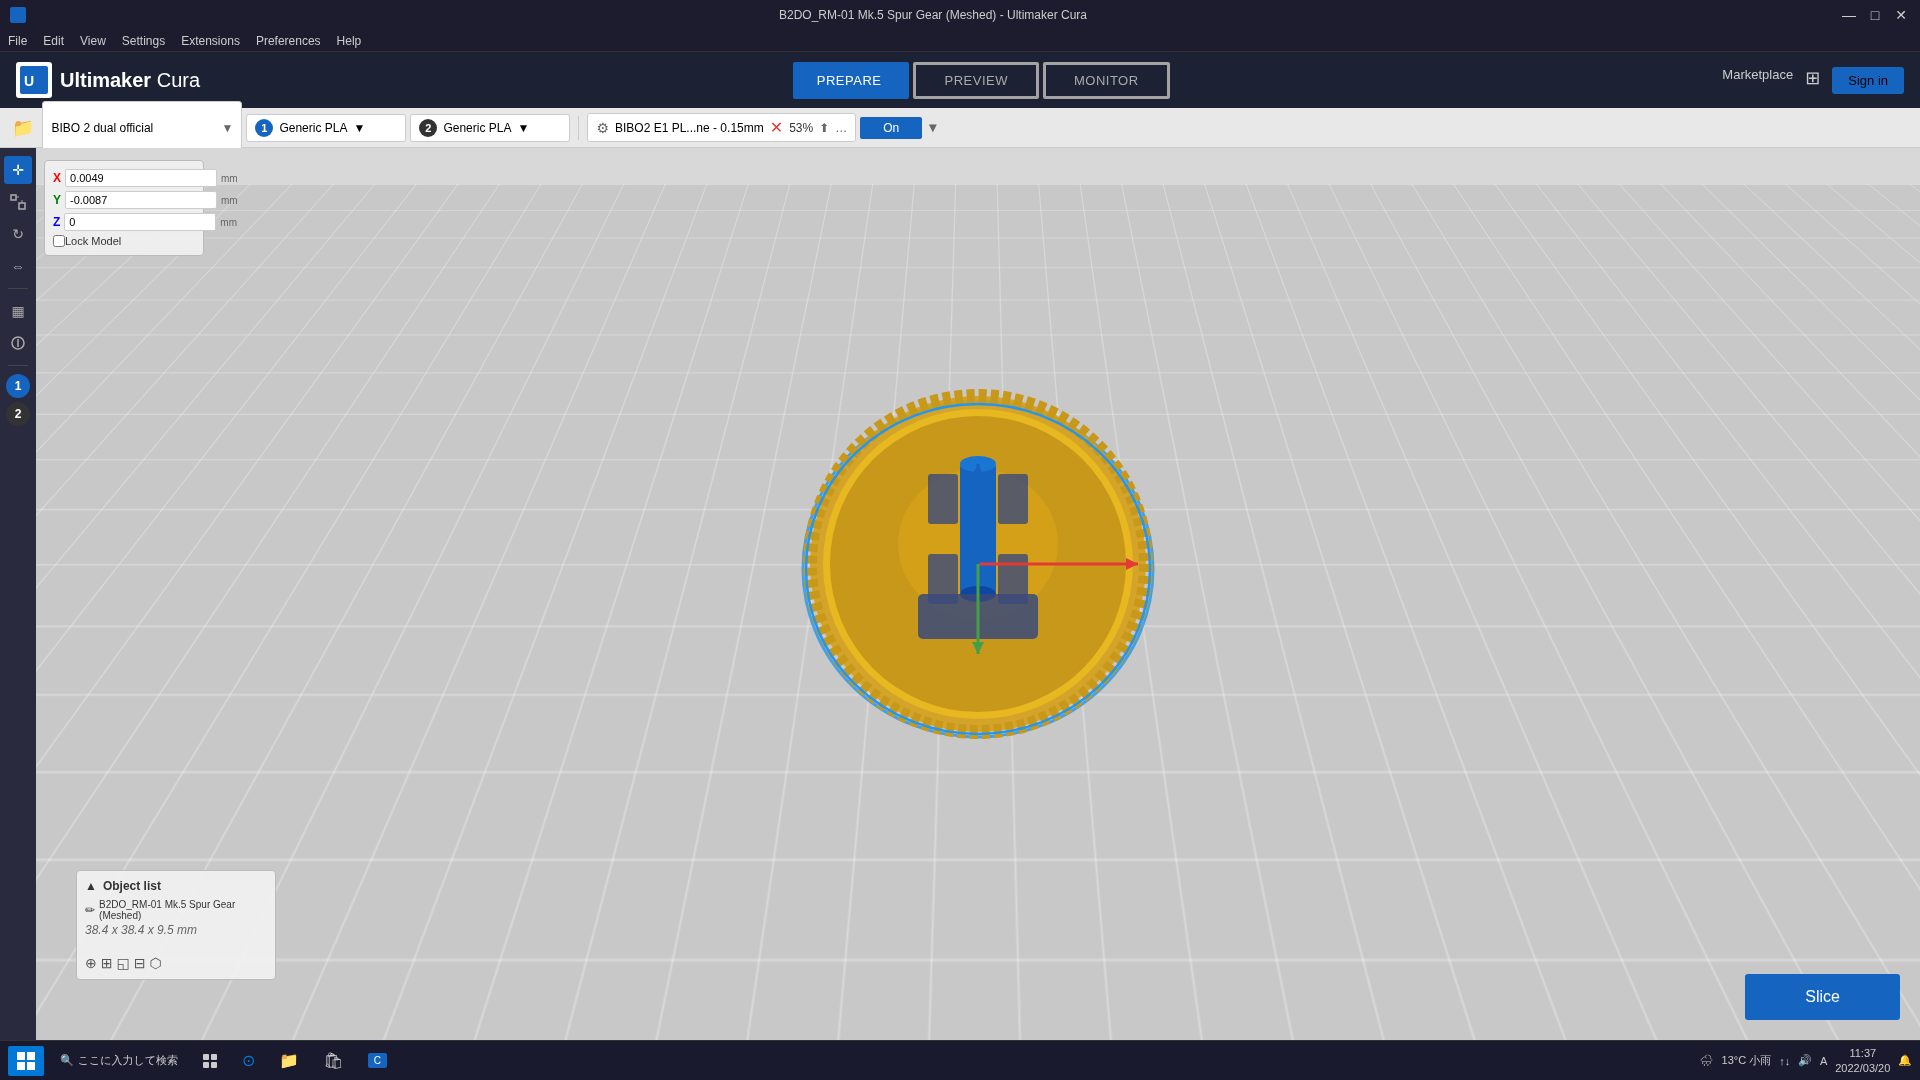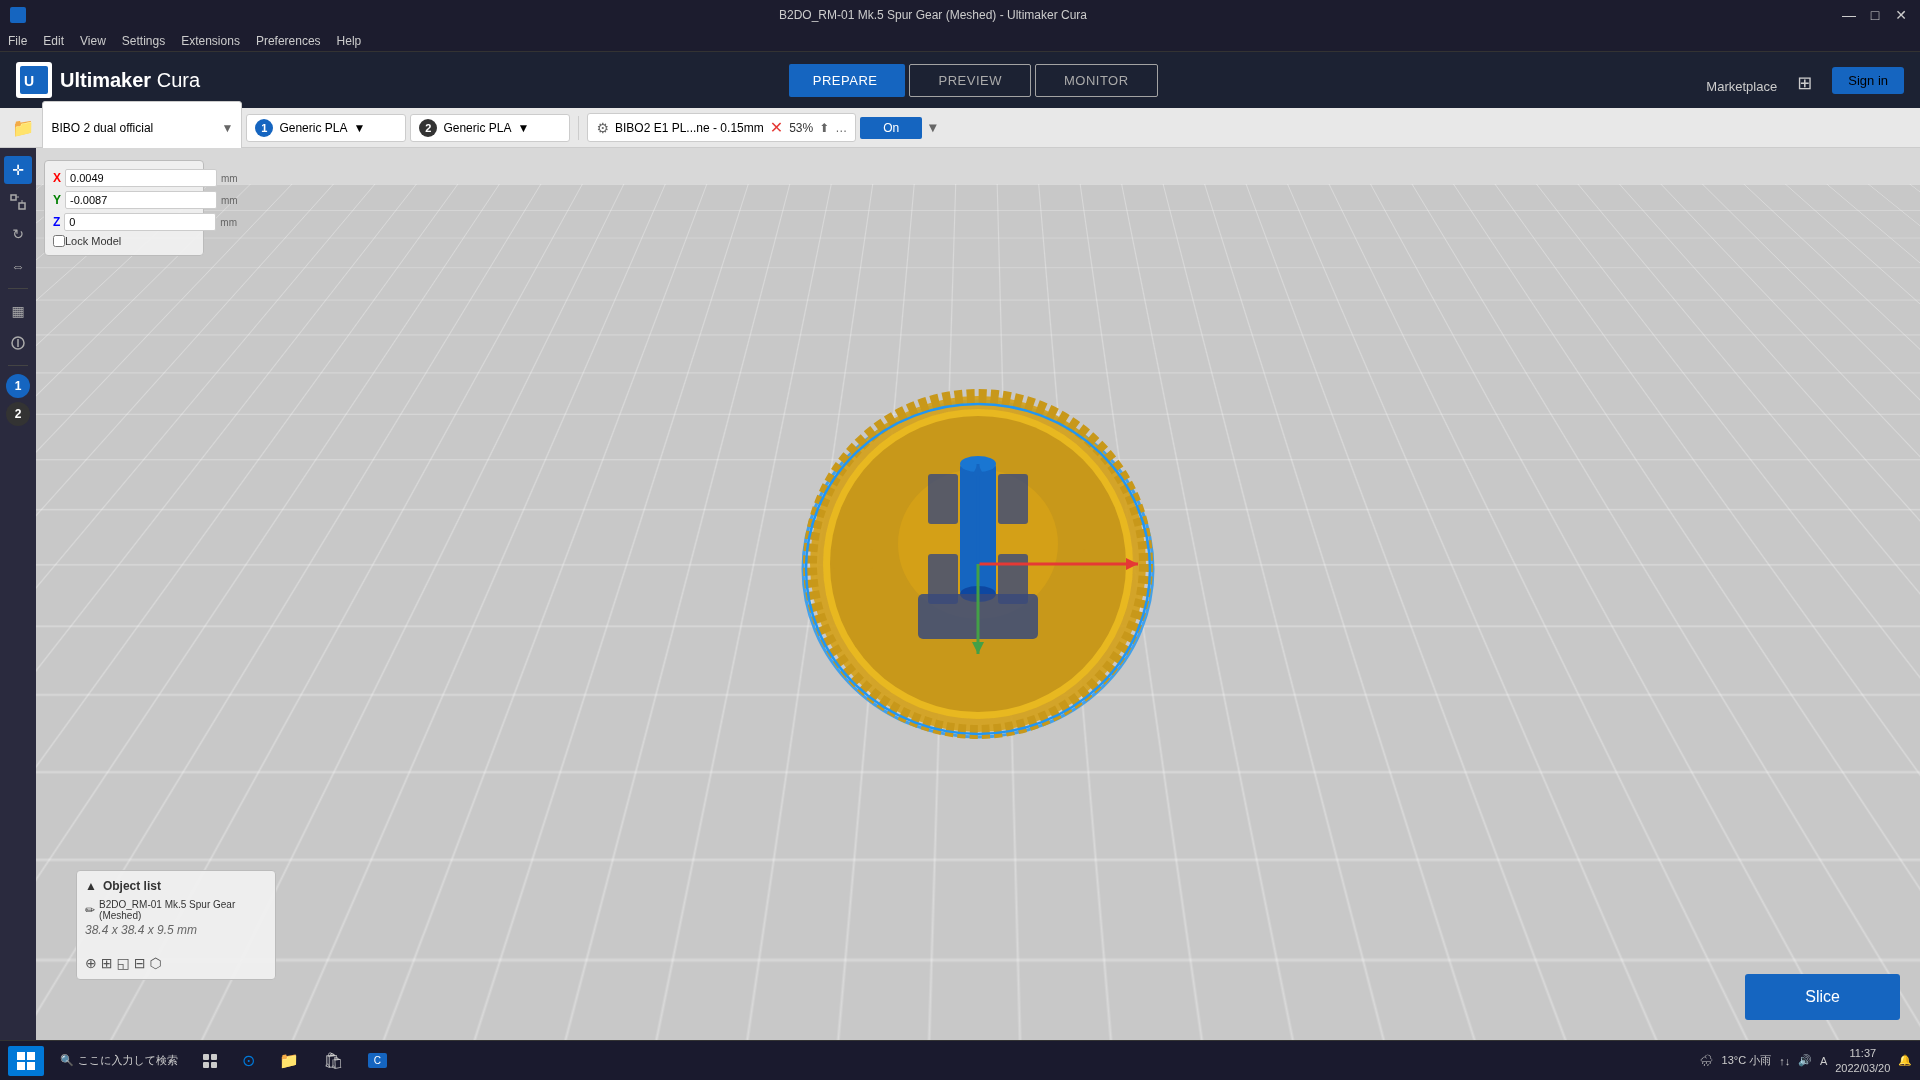--- a/index.html
+++ b/index.html
@@ -66,26 +66,26 @@
     .tab-btn {
       padding: 8px 28px;
       border: none;
       cursor: pointer;
       font-size: 13px;
       font-weight: 500;
       letter-spacing: 0.5px;
       border-radius: 2px;
     }
     .tab-btn.active { background: #1565c0; color: white; padding-left: 24px; }
-    .tab-btn.inactive { background: transparent; color: #aaa; border: 1px solid #a3a3a3; }
+    .tab-btn.inactive { background: transparent; color: #aaa; border: 3px solid #a3a3a3; }
 
     .topbar-right {
       display: flex;
-      align-items: flex-end;
-      gap: 20px;
+      align-items: flex-start;
+      gap: 12px;
       margin-left: auto;
     }
     .marketplace-btn {
       background: transparent;
       color: #ccc;
       border: none;
       cursor: pointer;
       font-size: 13px;
     }
     .grid-btn {

